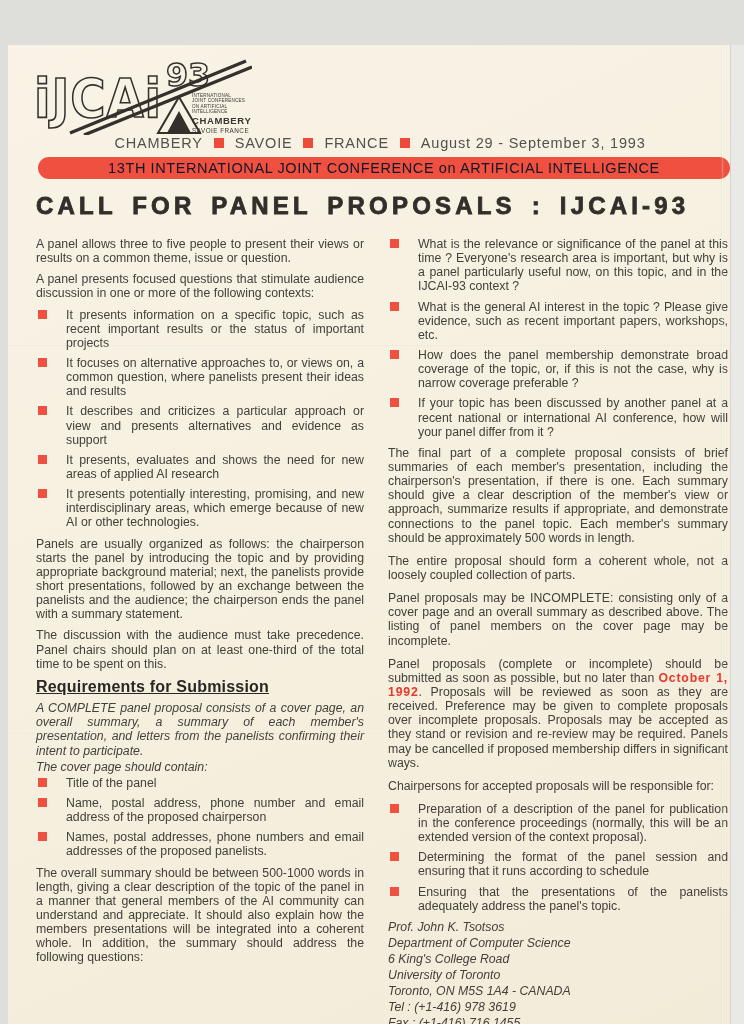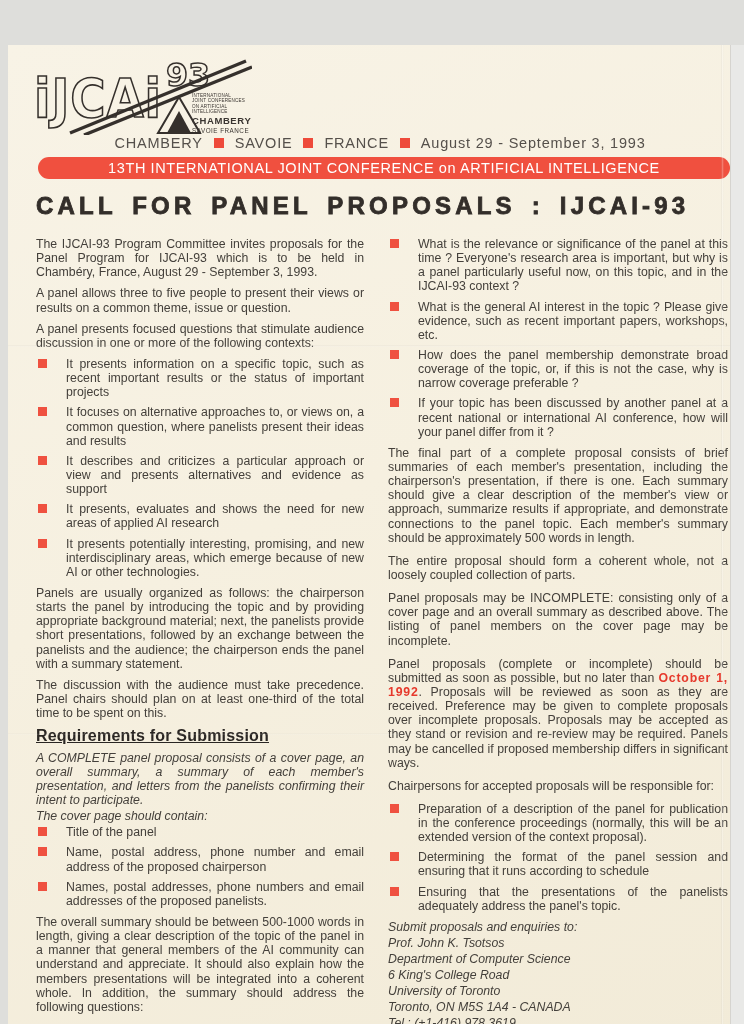--- a/index.html
+++ b/index.html
@@ -43,21 +43,21 @@
   .subheader{
     position:absolute;left:0;top:90px;width:744px;
     display:flex;justify-content:center;align-items:center;gap:11px;
     color:#55504b;font-size:14.5px;letter-spacing:0.8px;
   }
   .subheader .sq{width:10px;height:10px;background:#ee4a3a;display:inline-block;}
 
   
   .banner{
     position:absolute;left:30px;top:112px;width:692px;height:22px;
-    background:#f0503f;color:#ffffff;
+    background:#f0503f;color:#0f172a;
     display:flex;align-items:center;justify-content:center;
     font-size:14.5px;letter-spacing:0.6px;border-radius:11px;
   }
 
   
   .doc-title{
     position:absolute;left:28px;top:147px;width:692px;
     color:#332e2a;font-size:24px;font-weight:900;
     letter-spacing:4.2px;word-spacing:5px;
     -webkit-text-stroke:0.8px #332e2a;
@@ -125,21 +125,20 @@
 
   <div class="banner">
     <span>13TH INTERNATIONAL JOINT CONFERENCE on ARTIFICIAL INTELLIGENCE</span>
   </div>
 
   <div class="doc-title">CALL FOR PANEL PROPOSALS : IJCAI-93</div>
 
   <div class="columns">
 
     <div class="col col-left">
-      <p>The IJCAI-93 Program Committee invites proposals for the Panel Program for IJCAI-93 which is to be held in Chambéry, France, August 29 -  September 3, 1993.</p>
       <p>A panel allows three to five people to present their views or results on a common theme, issue or question.</p>
       <p>A panel presents focused questions that stimulate audience discussion in one or more of the following contexts:</p>
       <ul class="blt">
         <li><span class="sq"></span><span>It presents information on a specific topic, such as recent important results or the status of important projects</span></li>
         <li><span class="sq"></span><span>It focuses on alternative approaches to, or views on, a common question, where panelists present their ideas and results</span></li>
         <li><span class="sq"></span><span>It describes and criticizes a particular approach or view and presents alternatives and evidence as support</span></li>
         <li><span class="sq"></span><span>It presents, evaluates and shows the need for new areas of applied AI research</span></li>
         <li><span class="sq"></span><span>It presents potentially interesting, promising, and new interdisciplinary areas, which emerge because of new AI or other technologies.</span></li>
       </ul>
       <p>Panels are usually organized as follows: the chairperson starts the panel by introducing the topic and by providing appropriate background material; next, the panelists provide short presentations, followed by an exchange between the panelists and the audience; the chairperson ends the panel with a summary statement.</p>
@@ -165,21 +164,20 @@
       <p>The final part of a complete proposal consists of brief summaries of each member's presentation, including the chairperson's presentation, if there is one. Each summary should give a clear description of the member's view or approach, summarize results if appropriate, and demonstrate connections to the panel topic. Each member's summary should be approximately 500 words in length.</p>
       <p>The entire proposal should form a coherent whole, not a loosely coupled collection of parts.</p>
       <p>Panel proposals may be INCOMPLETE: consisting only of a cover page and an overall summary as described above. The listing of panel members on the cover page may be incomplete.</p>
       <p><span>Panel proposals (complete or incomplete) should be submitted as soon as possible, but no later than </span><span class="deadline">October 1, 1992</span><span>. Proposals will be reviewed as soon as they are received. Preference may be given to complete proposals over incomplete proposals. Proposals may be accepted as they stand or revision and re-review may be required. Panels may be cancelled if proposed membership differs in significant ways.</span></p>
       <p>Chairpersons for accepted proposals will be responsible for:</p>
       <ul class="blt">
         <li><span class="sq"></span><span>Preparation of a description of the panel for publication in the conference proceedings (normally, this will be an extended version of the context proposal).</span></li>
         <li><span class="sq"></span><span>Determining the format of the panel session and ensuring that it runs according to schedule</span></li>
         <li><span class="sq"></span><span>Ensuring that the presentations of the panelists adequately address the panel's topic.</span></li>
       </ul>
-      <p class="tight">Submit proposals and enquiries to:</p>
       <div class="contact">
         <div>Prof. John K. Tsotsos</div>
         <div>Department of Computer Science</div>
         <div>6 King's College Road</div>
         <div>University of Toronto</div>
         <div>Toronto, ON M5S 1A4 - CANADA</div>
         <div>Tel : (+1-416) 978 3619</div>
         <div>Fax : (+1-416) 716 1455</div>
         <div>email : tsotsos@vis.toronto.edu</div>
       </div>

